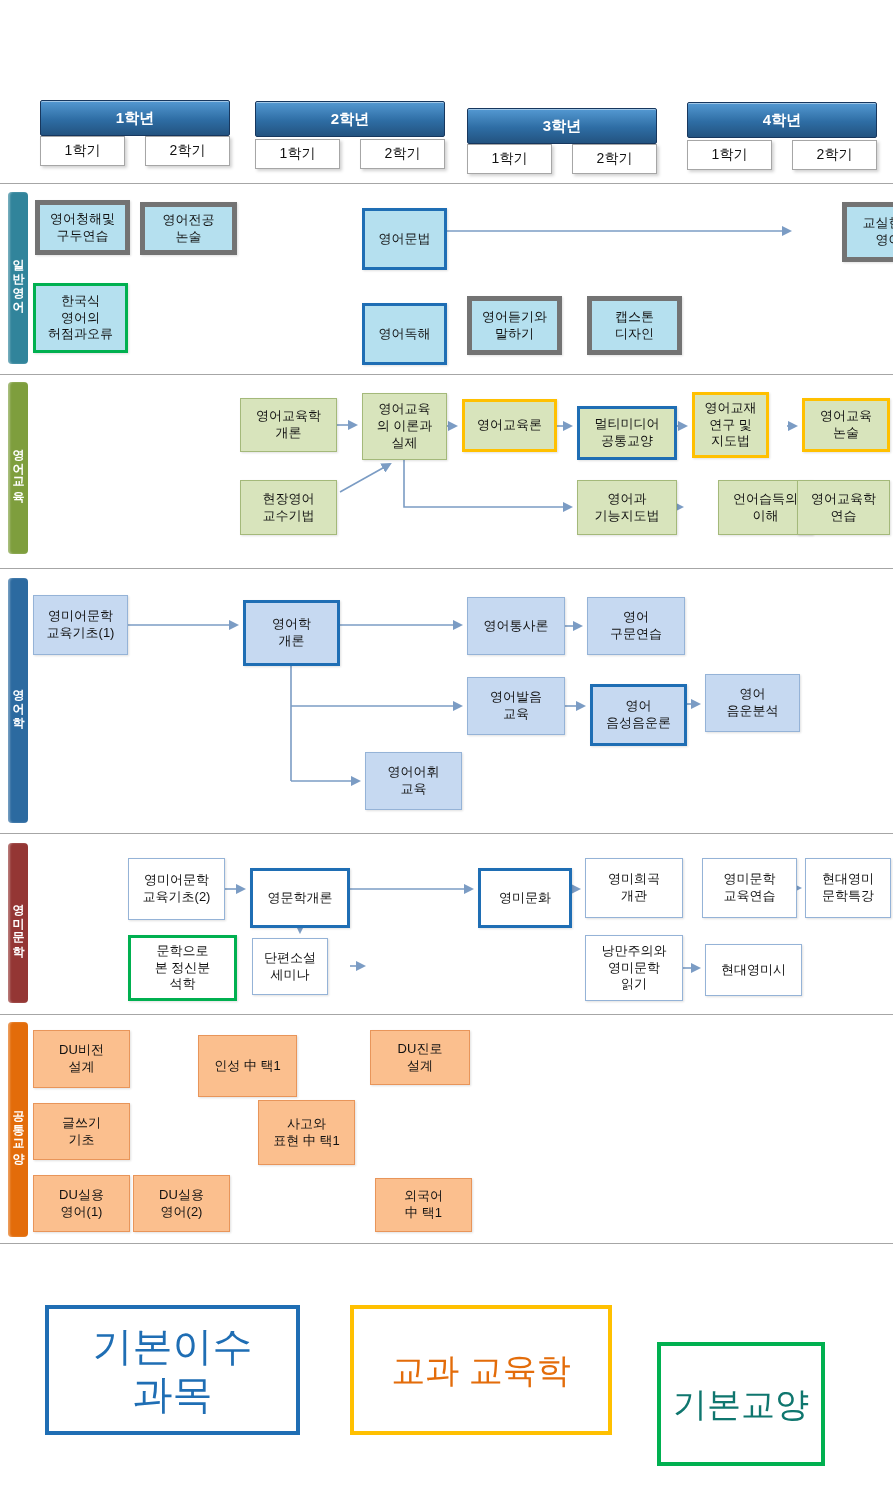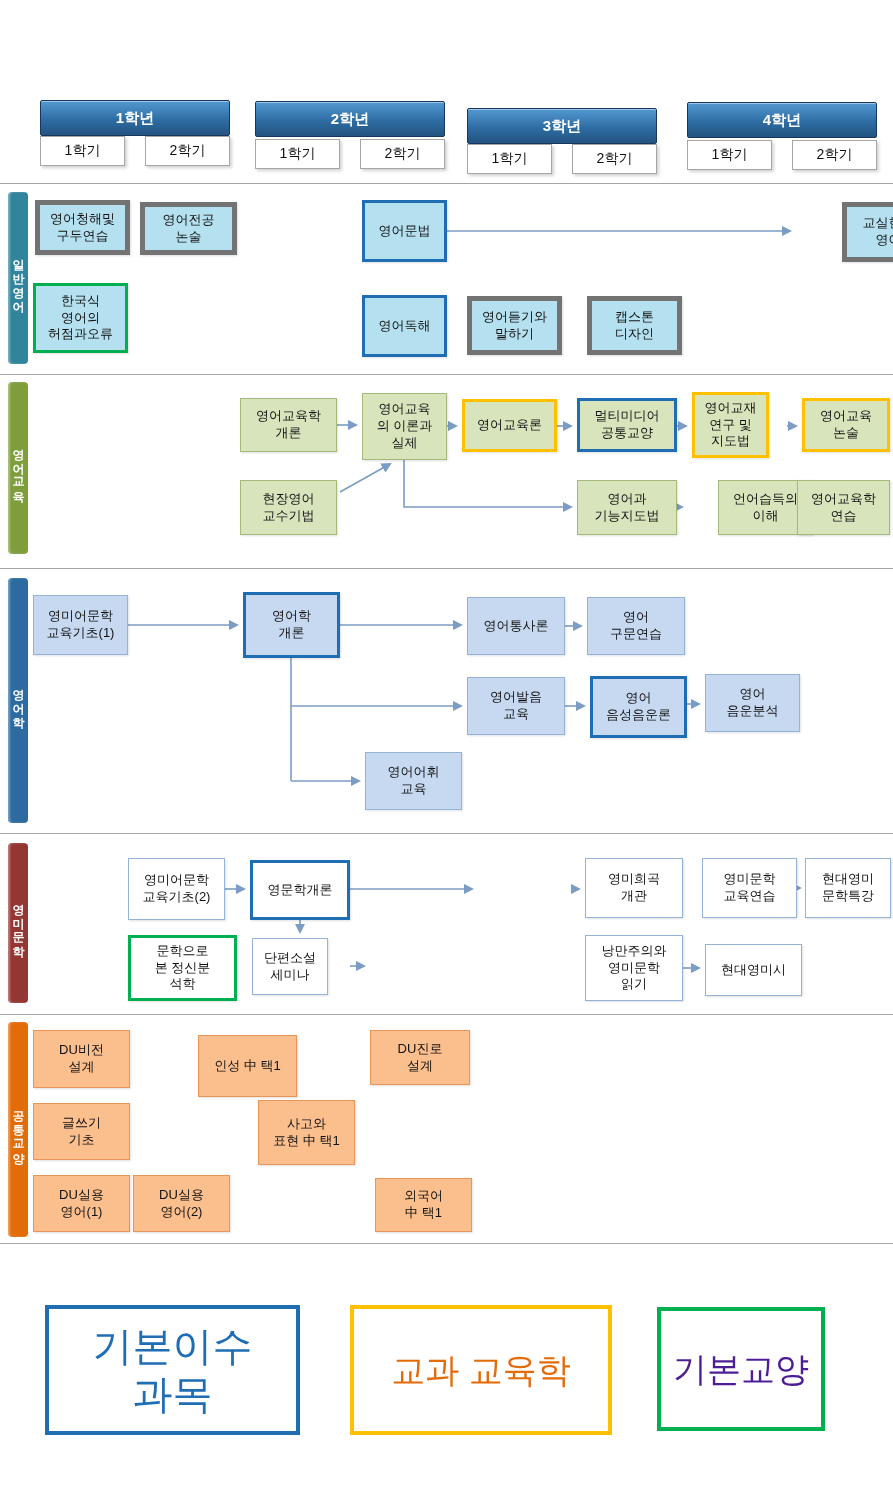--- a/index.html
+++ b/index.html
@@ -17,28 +17,28 @@
        writing-mode:vertical-rl;text-orientation:upright;color:#fff;font-weight:bold;font-size:12px;
        letter-spacing:2px;border-radius:4px;box-shadow:inset 2px 0 2px rgba(255,255,255,.35);}
   .box{position:absolute;z-index:2;display:flex;align-items:center;justify-content:center;text-align:center;
        white-space:pre-line;font-size:13px;line-height:1.3;color:#111;box-sizing:border-box;
        box-shadow:1px 1px 2px rgba(0,0,0,.12);}
   .cyan{background:#b5e0ef;border:5px solid #737373;}
   .grn {background:#d8e4bc;border:1px solid #a4b97a;}
   .peri{background:#c6d9f1;border:1px solid #95b3d7;}
   .wht {background:#ffffff;border:1px solid #95b3d7;}
   .org {background:#fbbf8e;border:1px solid #e8955a;}
-  .b-blue  {border:3px solid #1f6eb4;}
+  .b-blue  {border:3px solid #1f6eb4;margin-top:8px;}
   .b-yellow{border:3px solid #ffc000;}
   .b-green {border:3px solid #00b050;}
   .legend{position:absolute;z-index:2;display:flex;align-items:center;justify-content:center;text-align:center;
           white-space:pre-line;background:#fff;line-height:1.2;box-sizing:border-box;}
   .lg-blue  {border:4px solid #1f6eb4;color:#1f6eb4;font-size:40px;}
   .lg-yellow{border:4px solid #ffc000;color:#e36c0a;font-size:34px;text-align:center;}
-  .lg-green {border:4px solid #00b050;color:#4c1d95;font-size:34px;}
+  .lg-green {border:4px solid #00b050;color:#0f766e;font-size:34px;margin-top:35px;}
 </style>
 </head>
 <body>
 
 <div class="canvas">
 
   <svg class="arrows" width="893" height="1512" viewBox="0 0 893 1512">
     <defs>
       <marker id="ah" viewBox="0 0 10 10" refX="8" refY="5" markerWidth="6.5" markerHeight="6.5" orient="auto-start-reverse">
         <path d="M0 0 L10 5 L0 10 z" fill="#7b9cc4"></path>
@@ -157,20 +157,21 @@
 교육</div>
 
   <div class="box wht" style="left:128px;top:858px;width:97px;height:62px">영미어문학
 교육기초(2)</div>
   <div class="box wht b-blue" style="left:250px;top:860px;width:100px;height:60px">영문학개론</div>
   <div class="box wht b-green" style="left:128px;top:935px;width:109px;height:66px">문학으로
 본 정신분
 석학</div>
   <div class="box wht" style="left:252px;top:938px;width:76px;height:57px">단편소설
 세미나</div>
+  <div class="box wht b-blue" style="left:478px;top:860px;width:94px;height:60px">영미문화</div>
   <div class="box wht" style="left:585px;top:858px;width:98px;height:60px">영미희곡
 개관</div>
   <div class="box wht" style="left:585px;top:935px;width:98px;height:66px">낭만주의와
 영미문학
 읽기</div>
   <div class="box wht" style="left:705px;top:944px;width:97px;height:52px">현대영미시</div>
   <div class="box wht" style="left:702px;top:858px;width:95px;height:60px">영미문학
 교육연습</div>
   <div class="box wht" style="left:805px;top:858px;width:86px;height:60px">현대영미
 문학특강</div>

